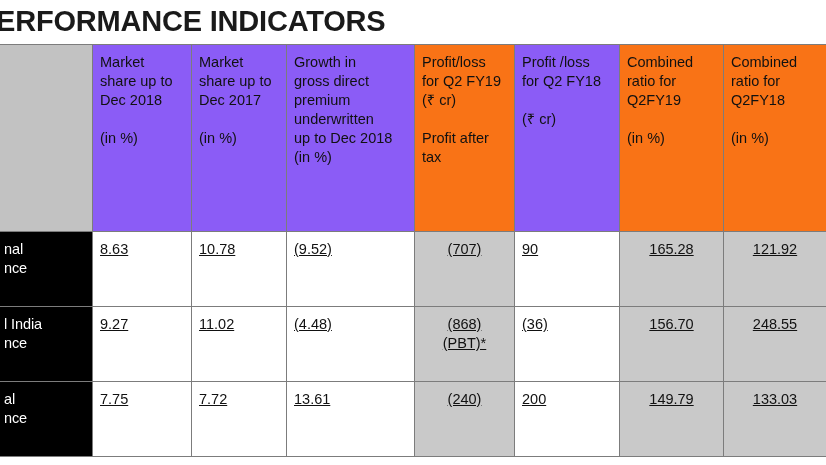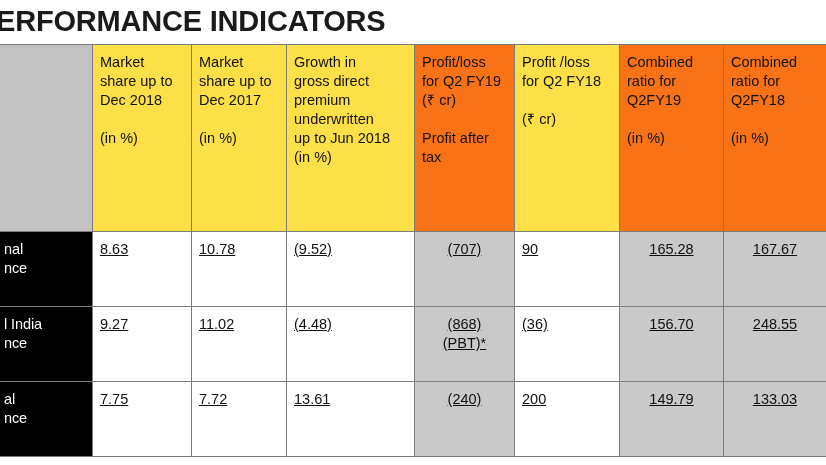--- a/index.html
+++ b/index.html
@@ -51,21 +51,21 @@
   col.c0 { width: 96px; }
   col.c1 { width: 99px; }
   col.c2 { width: 95px; }
   col.c3 { width: 128px; }
   col.c4 { width: 100px; }
   col.c5 { width: 105px; }
   col.c6 { width: 104px; }
   col.c7 { width: 103px; }
 
   thead td {
-    background: #fde047;
+    background: #8b5cf6;
     height: 168px;
   }
   thead td.shade {
     background: #f97316;
   }
   thead td.corner {
     background: #c2c2c2;
     border-left: none;
   }
   tbody td {
@@ -131,21 +131,21 @@
 (in %)</span></td>
         <td><span class="hdrtext">Market
 share up to
 Dec 2017
 
 (in %)</span></td>
         <td><span class="hdrtext">Growth in
 gross direct
 premium
 underwritten
-up to Jun 2018
+up to Dec 2018
 (in %)</span></td>
         <td class="shade"><span class="hdrtext">Profit/loss
 for Q2 FY19
 (₹ cr)
 
 Profit after
 tax</span></td>
         <td><span class="hdrtext">Profit /loss
 for Q2 FY18
 
@@ -165,21 +165,21 @@
     <tbody>
       <tr>
         <td class="rowlabel">nal
 nce</td>
         <td><span class="cellval">8.63</span></td>
         <td><span class="cellval">10.78</span></td>
         <td><span class="cellval">(9.52)</span></td>
         <td class="shade"><span class="cellval">(707)</span></td>
         <td><span class="cellval">90</span></td>
         <td class="shade"><span class="cellval">165.28</span></td>
-        <td class="shade"><span class="cellval">167.67</span></td>
+        <td class="shade"><span class="cellval">121.92</span></td>
       </tr>
       <tr>
         <td class="rowlabel">l India
 nce</td>
         <td><span class="cellval">9.27</span></td>
         <td><span class="cellval">11.02</span></td>
         <td><span class="cellval">(4.48)</span></td>
         <td class="shade"><span class="cellval">(868)
 (PBT)*</span></td>
         <td><span class="cellval">(36)</span></td>

